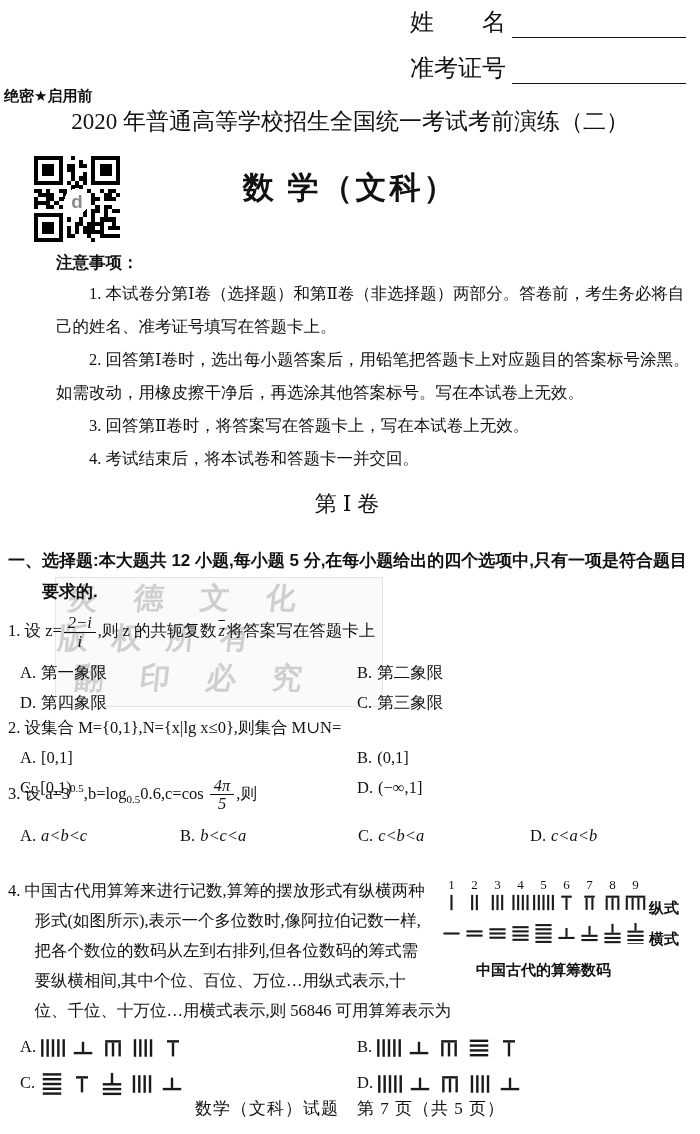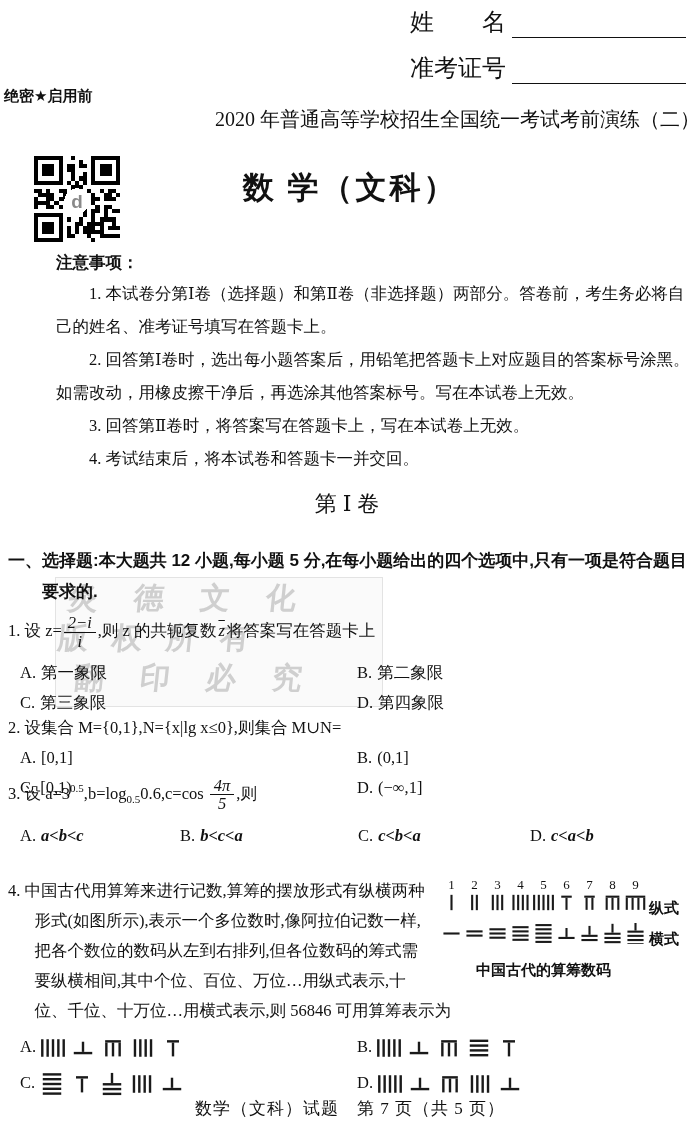--- a/index.html
+++ b/index.html
@@ -20,21 +20,21 @@
   .wm3{top:80px;left:18px;letter-spacing:36px;}
 
   
   .header-fields{top:6px;right:14px;width:276px;}
   .field-row{display:flex;align-items:flex-end;margin-bottom:14px;}
   .field-label{font-size:24px;white-space:nowrap;}
   .field-line{flex:1;border-bottom:1.6px solid #111;height:26px;margin-left:6px;}
 
   .secrecy{top:87px;left:4px;font-size:15px;font-weight:bold;
     font-family:"Liberation Sans","DejaVu Sans",sans-serif;}
-  .exam-title{top:106px;left:0;right:0;text-align:right;font-size:20px;}
+  .exam-title{top:106px;left:0;right:0;text-align:center;font-size:23px;}
   .qr{top:156px;left:34px;width:86px;height:86px;}
   .subject-title{top:167px;left:0;right:0;text-align:center;font-size:31px;
     font-weight:bold;letter-spacing:3px;}
 
   
   .notice{top:252px;left:8px;right:10px;margin-left:48px;}
   .notice-title{font-size:16.5px;font-weight:bold;margin-bottom:3px;
     font-family:"Liberation Sans","DejaVu Sans",sans-serif;}
   .notice p{font-size:16.5px;line-height:33px;text-indent:2em;margin:0;}
 
@@ -47,21 +47,21 @@
   .question{font-size:16.5px;line-height:30px;left:8px;right:8px;}
   .q1{top:606px;} .q2{top:713px;} .q3{top:769px;} .q4{top:876px;right:6px;}
   .stem{white-space:nowrap;}
   .q1 .stem{line-height:50px;}
 
   .frac{display:inline-block;vertical-align:middle;text-align:center;line-height:1.05;
     font-style:italic;margin:8px 2px;}
   .frac .fnum{display:block;padding:0 4px;border-bottom:1.3px solid #111;}
   .frac .fden{display:block;}
   .overbar{text-decoration:overline;font-style:italic;margin:0 2px;}
-  .math{font-style:italic;font-weight:bold;}
+  .math{font-style:italic;}
   sup,sub{font-size:11px;}
 
   .options-2col{display:grid;grid-template-columns:337px 1fr;margin-left:12px;line-height:30px;}
   .options-4col{display:grid;grid-template-columns:160px 178px 172px 1fr;margin-left:12px;line-height:30px;}
   .opt-label{margin-right:5px;}
 
   
   .rod-figure{float:right;width:254px;margin:2px 0 4px 8px;}
   .rf-grid{display:grid;grid-template-columns:repeat(9,23px) 38px;align-items:center;}
   .rf-digit{font-size:13px;text-align:center;line-height:14px;}
@@ -337,22 +337,22 @@
   <div class="layer volume-title">第Ⅰ卷</div>
   <div class="layer mc-header">一、选择题:本大题共 12 小题,每小题 5 分,在每小题给出的四个选项中,只有一项是符合题目要求的.</div>
 
   <div class="layer question q1">
     <div class="stem">
       <span>1. 设 z=</span><span class="frac"><span class="fnum">2−i</span><span class="fden">i</span></span><span>,则 z 的共轭复数</span><span class="overbar">z</span><span>将答案写在答题卡上</span>
     </div>
     <div class="options-2col">
       <div><span class="opt-label">A.</span><span>第一象限</span></div>
       <div><span class="opt-label">B.</span><span>第二象限</span></div>
+      <div><span class="opt-label">D.</span><span>第四象限</span></div>
       <div><span class="opt-label">C.</span><span>第三象限</span></div>
-      <div><span class="opt-label">D.</span><span>第四象限</span></div>
     </div>
   </div>
 
   <div class="layer question q2">
     <div class="stem">2. 设集合 M={0,1},N={x|lg x≤0},则集合 M∪N=</div>
     <div class="options-2col">
       <div><span class="opt-label">A.</span><span>[0,1]</span></div>
       <div><span class="opt-label">B.</span><span>(0,1]</span></div>
       <div><span class="opt-label">C.</span><span>[0,1)</span></div>
       <div><span class="opt-label">D.</span><span>(−∞,1]</span></div>

